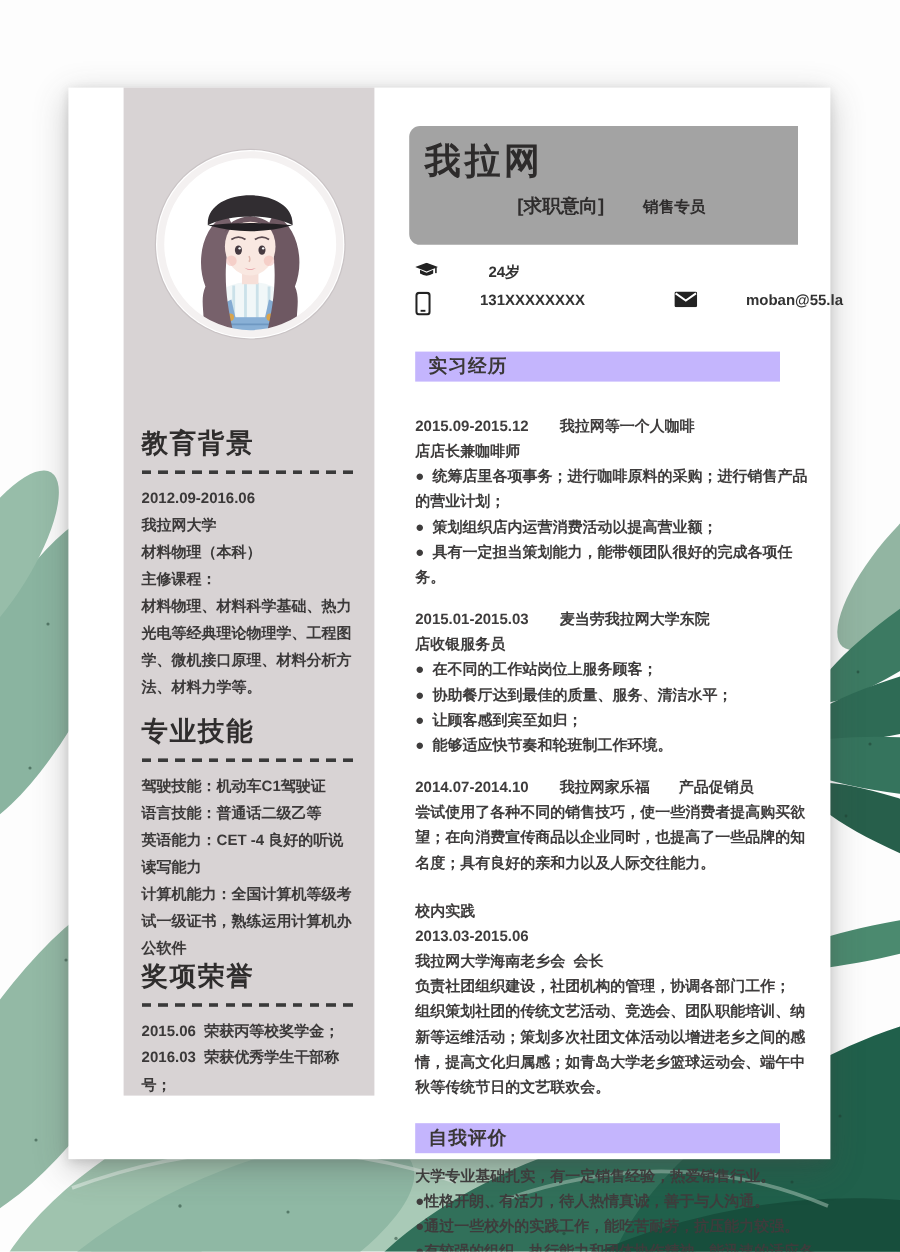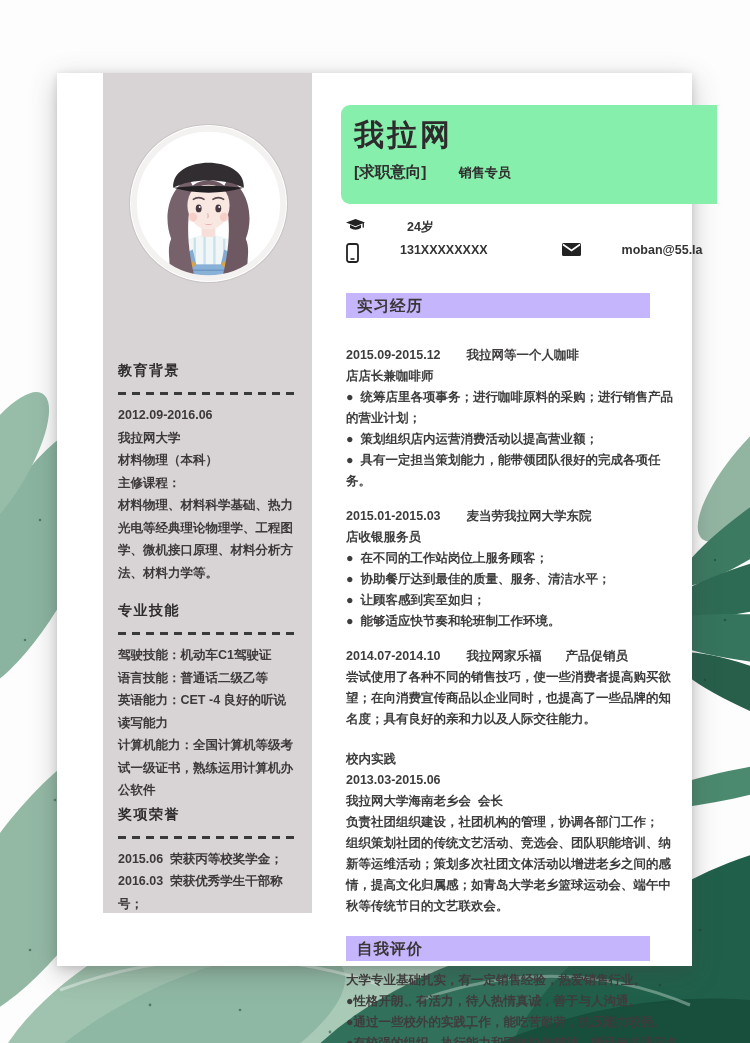--- a/index.html
+++ b/index.html
@@ -20,35 +20,35 @@
 
   
   .sidebar{position:absolute;left:46px;top:0;width:209px;height:840px;background:#d8d3d4;}
   .avatar{
     position:absolute;left:27px;top:52px;width:157px;height:157px;border-radius:50%;
     background:#ffffff;box-shadow:0 0 0 1px rgba(190,183,184,.55);overflow:hidden;
   }
   .avatar svg{display:block;width:157px;height:157px;}
   .side-sections{position:absolute;left:15px;top:285px;width:180px;color:#3b3939;}
   .side-sections h2{
-    margin:0 0 10px 0;font-size:14px;line-height:24px;color:#2f2d2d;
+    margin:0 0 10px 0;font-size:22px;line-height:24px;color:#2f2d2d;
     font-weight:700;letter-spacing:1.5px;
   }
   .dash{height:3px;background:repeating-linear-gradient(90deg,#3a3a3a 0 8px,transparent 8px 14px);margin-bottom:9px;}
   .side-sections p{margin:0;font-size:12.5px;line-height:22.5px;font-weight:700;white-space:pre-wrap;}
   .sec-skills{margin-top:14px;}
   .sec-awards{}
 
   
   .hero{
-    position:absolute;left:284px;top:32px;width:376px;height:99px;box-sizing:border-box;
-    background:#86efac;border-radius:9px 0 0 9px;padding:12px 0 0 13px;
+    position:absolute;left:284px;top:32px;width:324px;height:99px;box-sizing:border-box;
+    background:#a3a3a3;border-radius:9px 0 0 9px;padding:12px 0 0 13px;
   }
   .hero h1{margin:0;font-size:30px;line-height:36px;color:#2d2b2b;font-weight:700;letter-spacing:3px;}
-  .intent{margin-top:9px;color:#2f2d2d;}
+  .intent{margin-top:9px;color:#2f2d2d;text-align:center;}
   .intent .lbl{font-size:15.5px;font-weight:700;}
   .intent .val{font-size:13px;font-weight:700;margin-left:28px;}
 
   
   .contact{position:absolute;left:289px;top:146px;width:340px;color:#333;font-size:12.5px;font-weight:700;}
   .c-row{display:flex;align-items:flex-start;height:24px;gap:32px;}
   .c-ic{width:20px;display:inline-flex;justify-content:flex-start;}
   .c-txt{margin-left:9px;white-space:pre-wrap;}
   .c-gap{margin-left:42px;}
 

